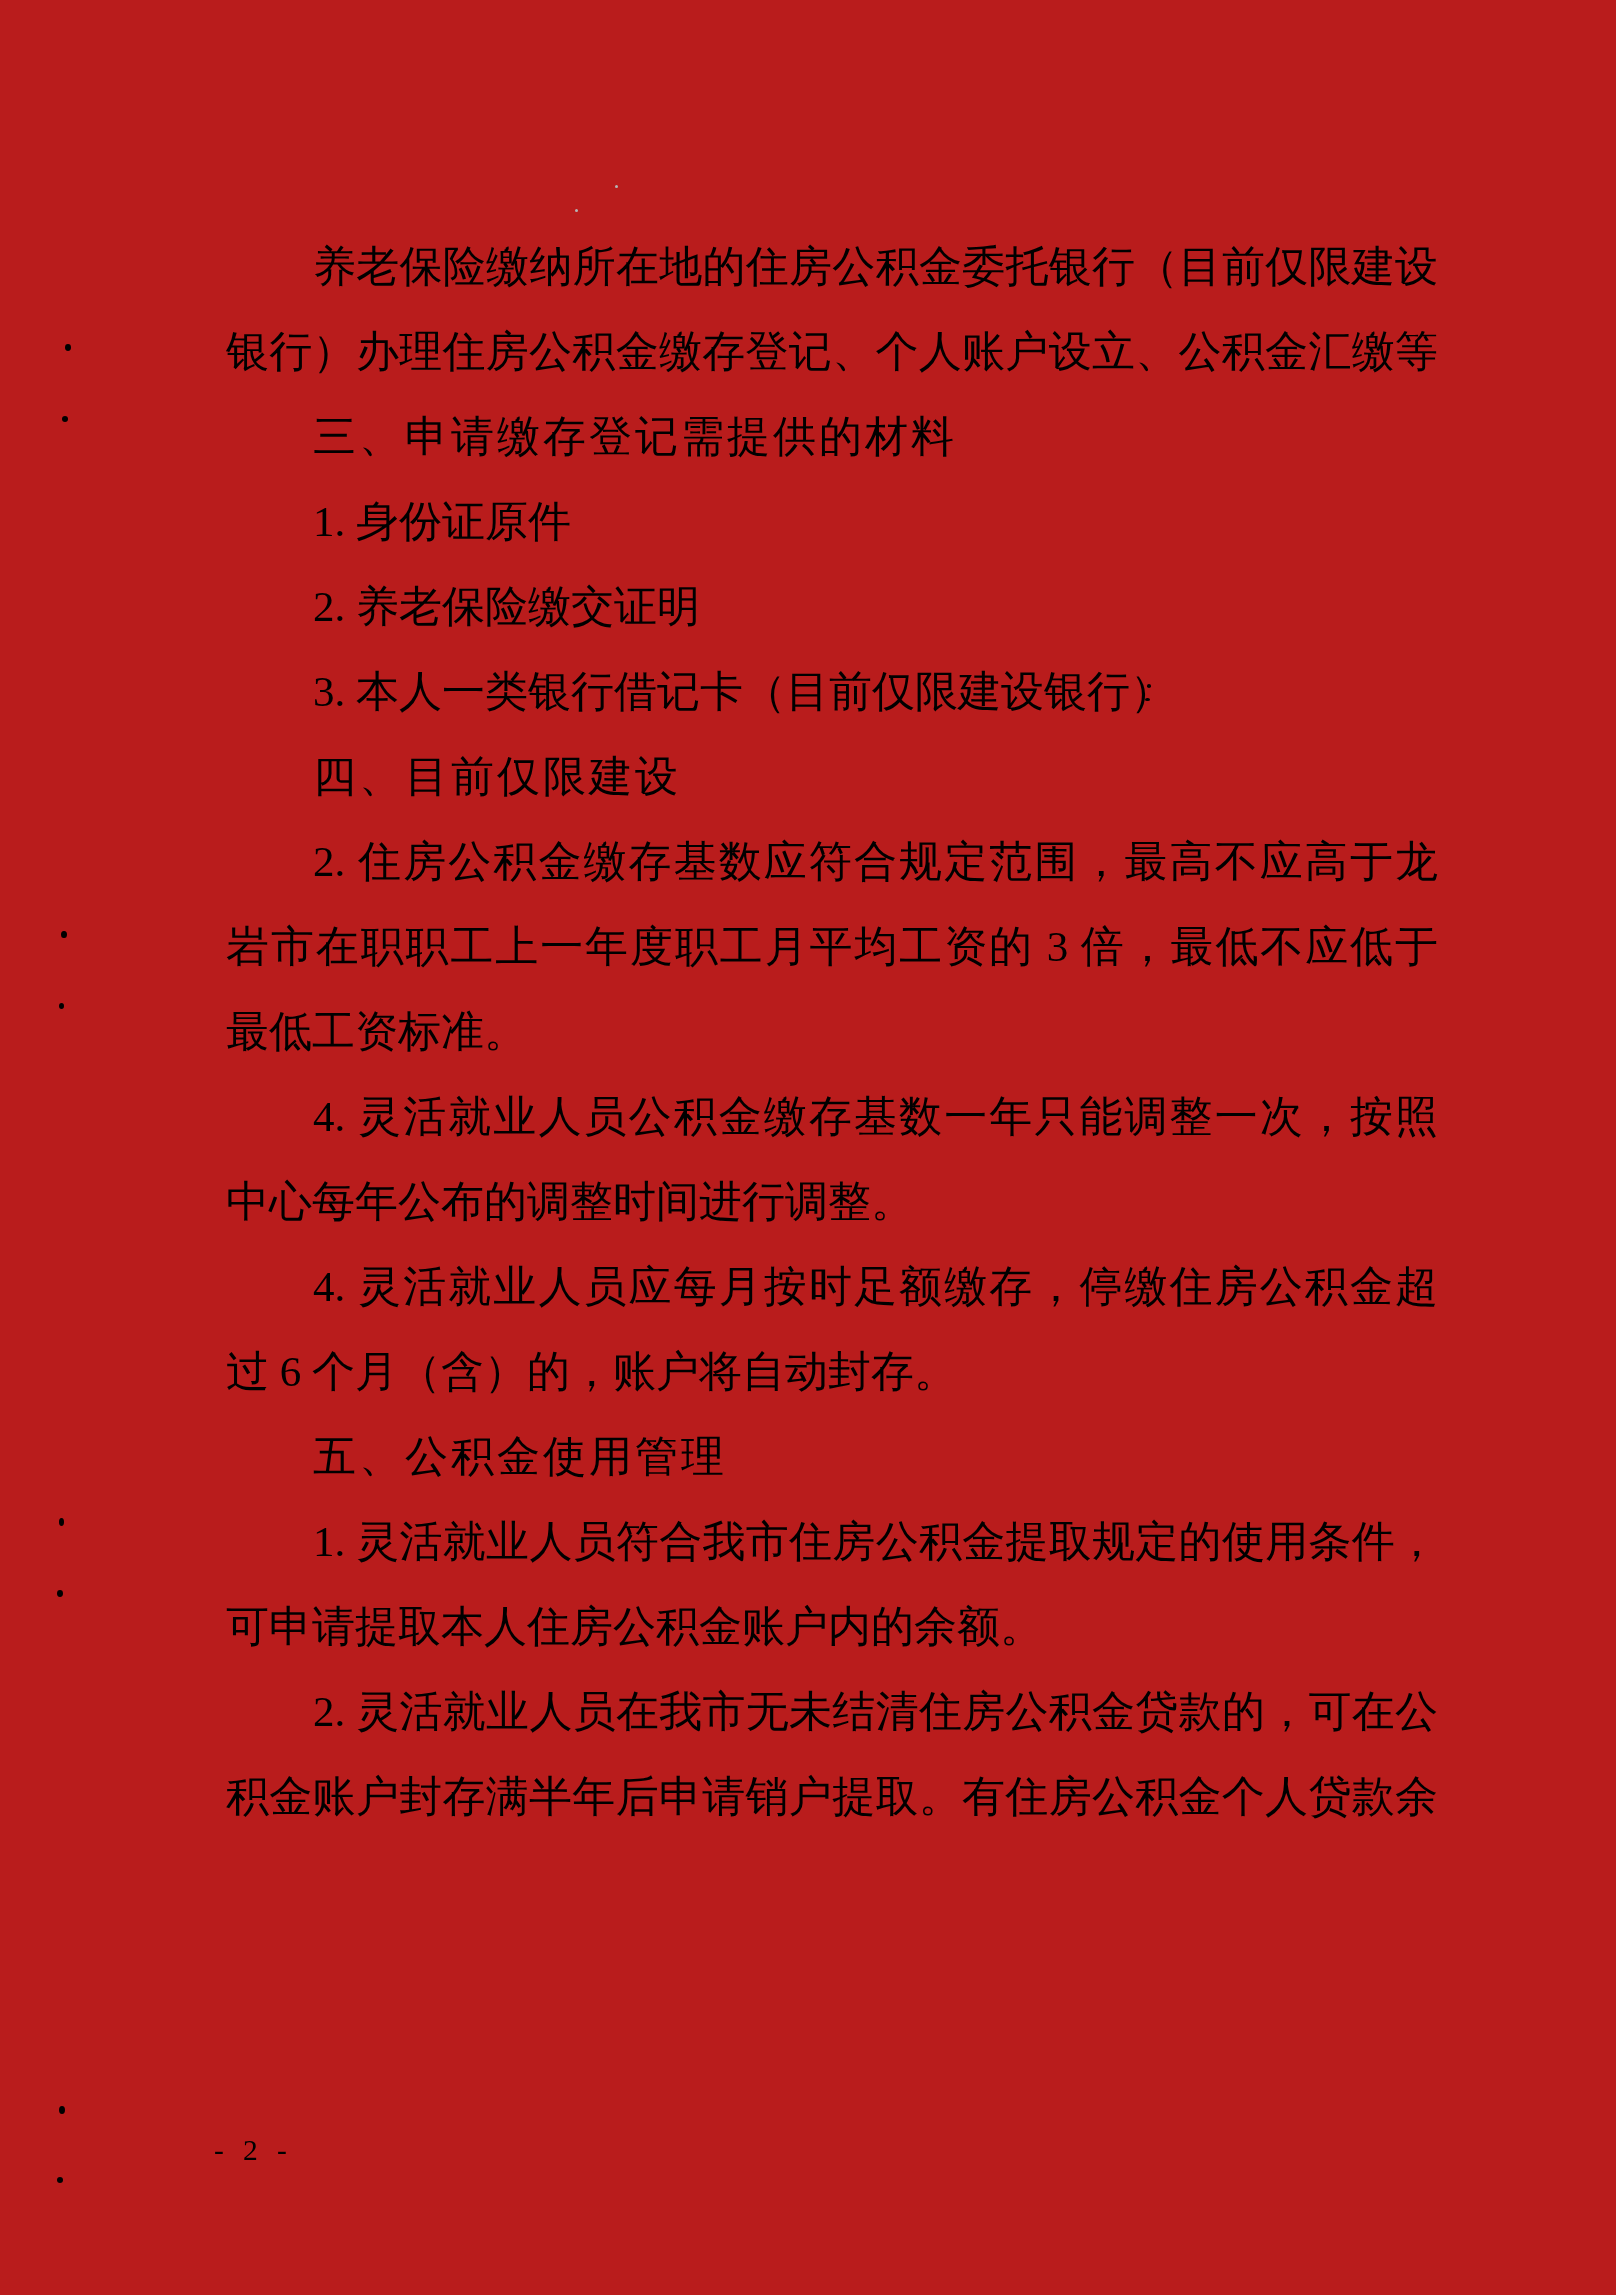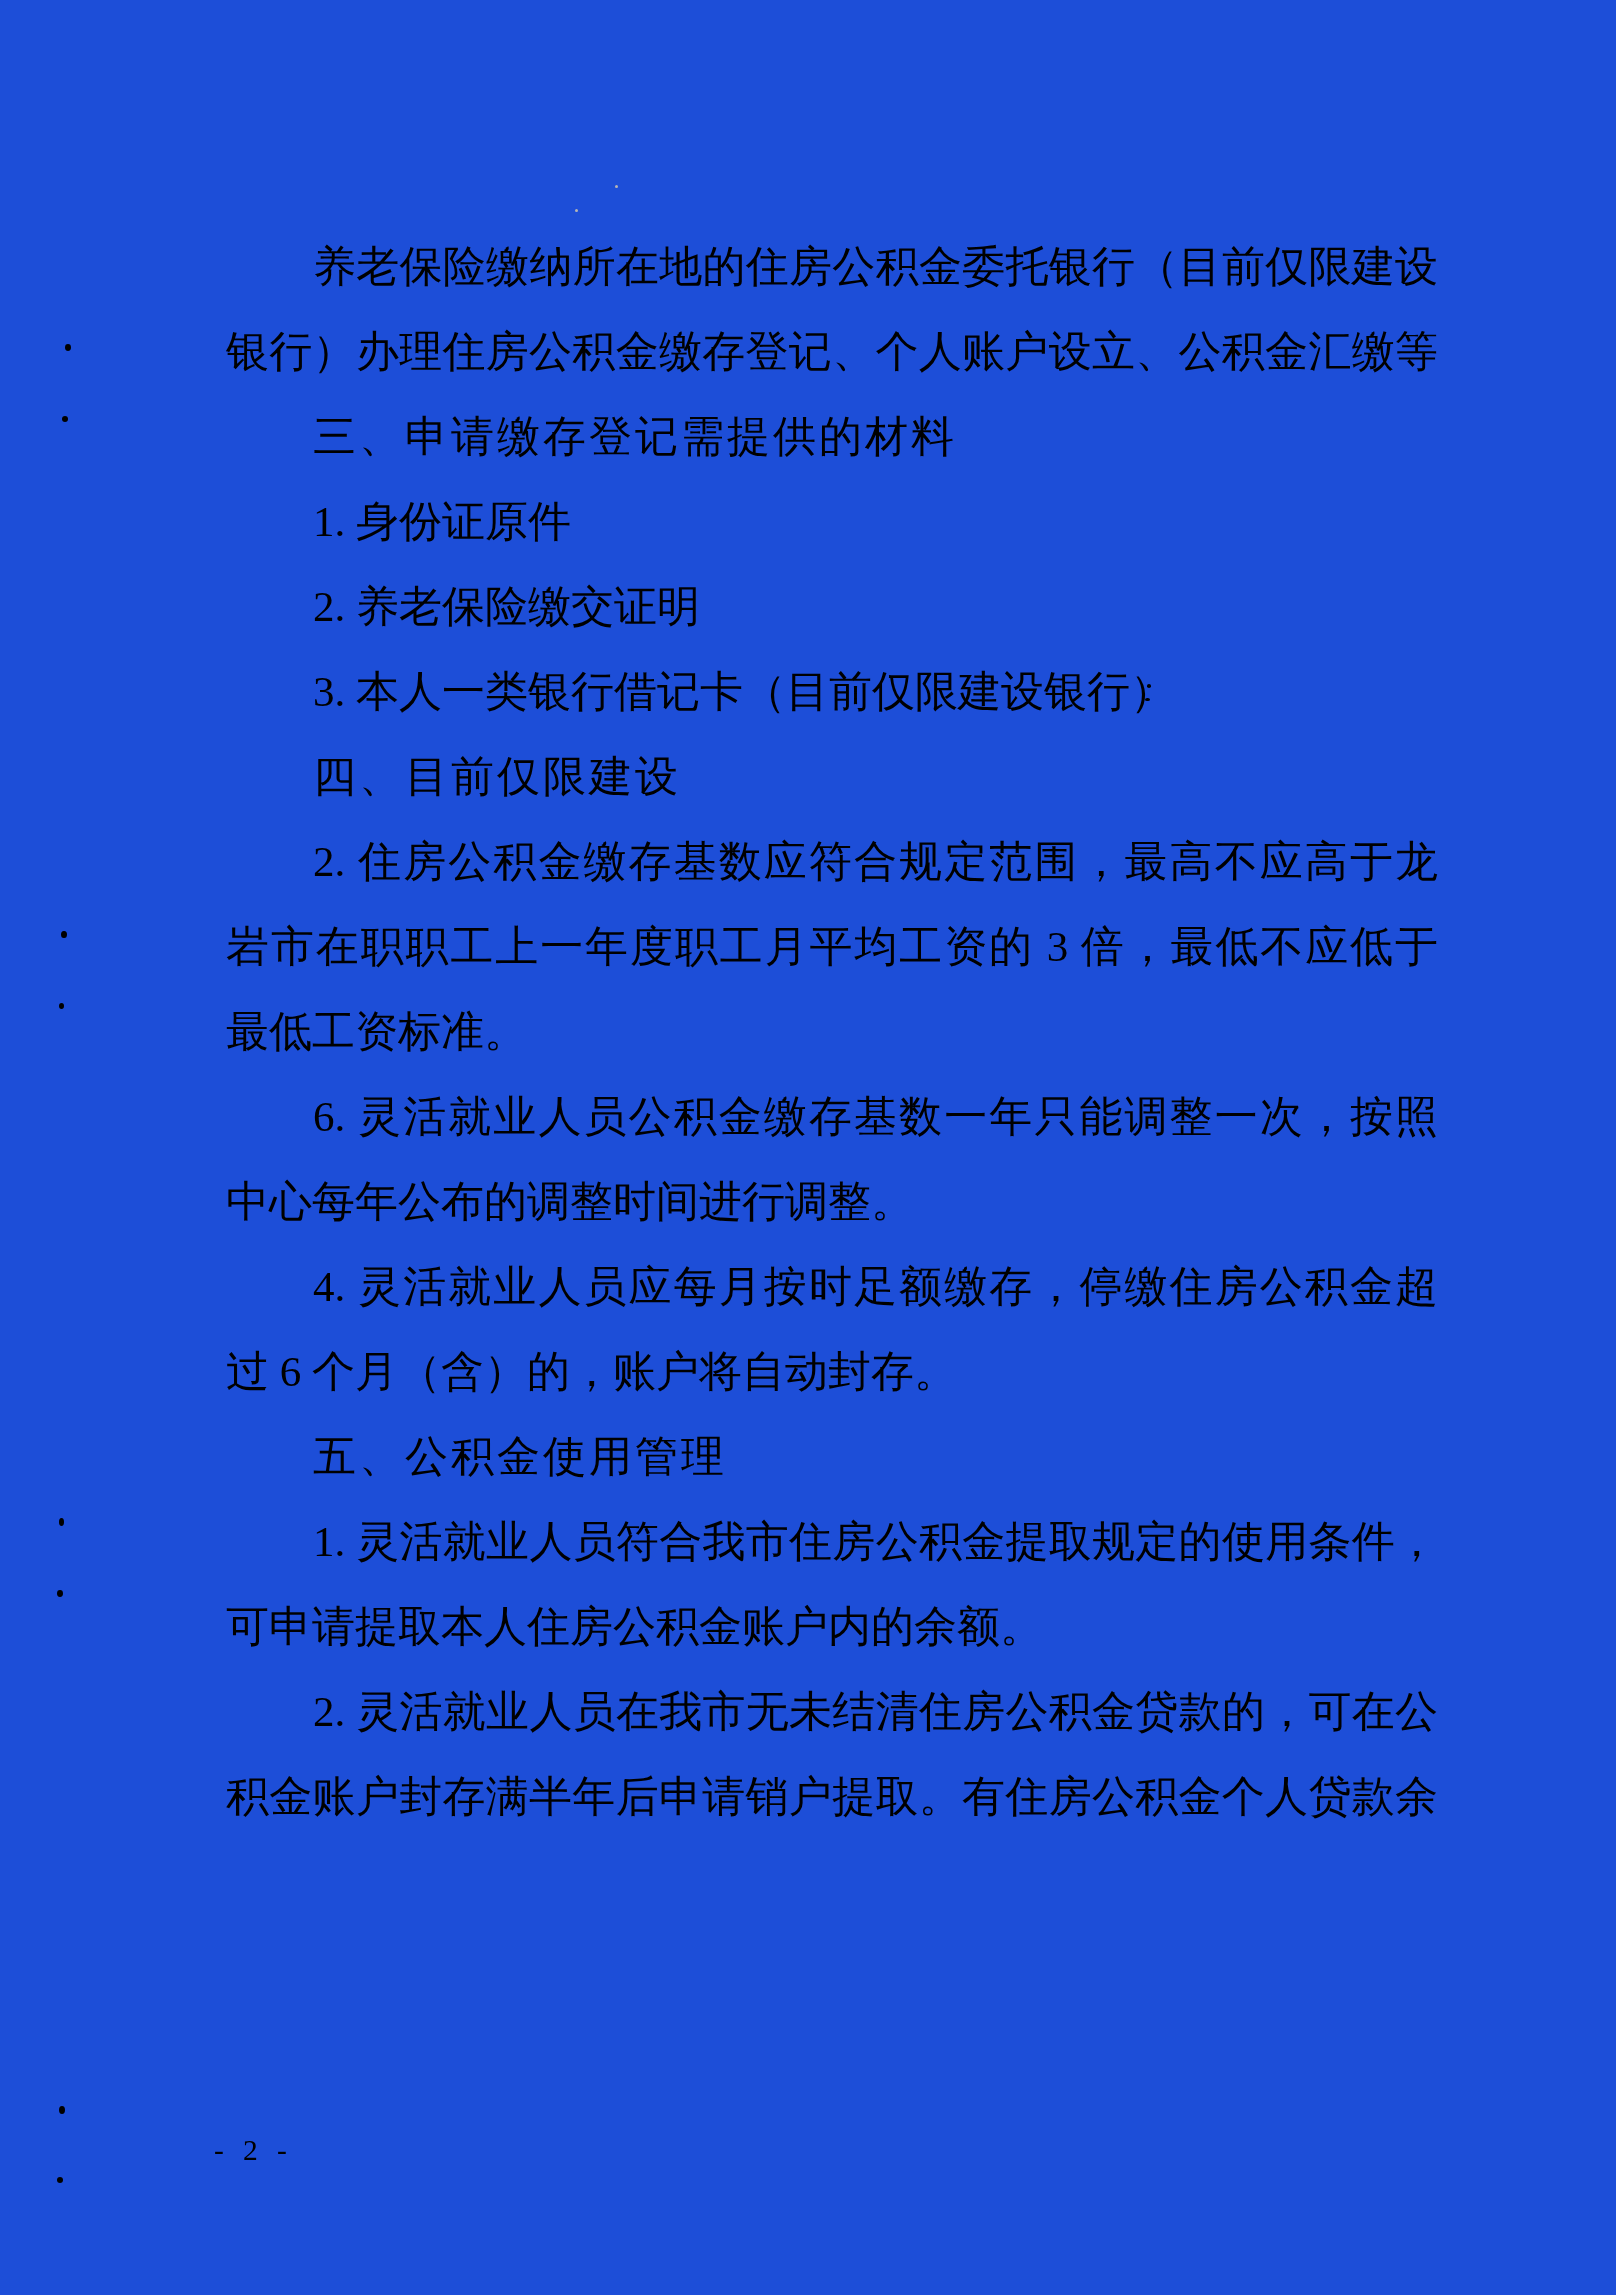--- a/index.html
+++ b/index.html
@@ -4,21 +4,21 @@
 <style>
   html, body {
     margin: 0;
     padding: 0;
     background: #ffffff;
   }
   .page {
     position: relative;
     width: 1617px;
     height: 2295px;
-    background: #1d4ed8;
+    background: #b91c1c;
     overflow: hidden;
     color: #000000;
   }
   .text-block {
     position: absolute;
     left: 226px;
     top: 224px;
     width: 1212px;
     font-family: "Liberation Serif", "DejaVu Serif", serif;
     font-size: 43px;
@@ -84,21 +84,21 @@
     <div class="ln ind">2. 养老保险缴交证明</div>
     <div class="ln ind">3. 本人一类银行借记卡（目前仅限建设银行）</div>
 
     <div class="ln head ind">四、目前仅限建设</div>
 
 
     <div class="ln just ind">2. 住房公积金缴存基数应符合规定范围，最高不应高于龙</div>
     <div class="ln just">岩市在职职工上一年度职工月平均工资的 3 倍，最低不应低于</div>
     <div class="ln">最低工资标准。</div>
 
-    <div class="ln just ind">6. 灵活就业人员公积金缴存基数一年只能调整一次，按照</div>
+    <div class="ln just ind">4. 灵活就业人员公积金缴存基数一年只能调整一次，按照</div>
     <div class="ln">中心每年公布的调整时间进行调整。</div>
 
     <div class="ln just ind">4. 灵活就业人员应每月按时足额缴存，停缴住房公积金超</div>
     <div class="ln">过 6 个月（含）的，账户将自动封存。</div>
 
     <div class="ln head ind">五、公积金使用管理</div>
 
     <div class="ln just ind">1. 灵活就业人员符合我市住房公积金提取规定的使用条件，</div>
     <div class="ln">可申请提取本人住房公积金账户内的余额。</div>
 

